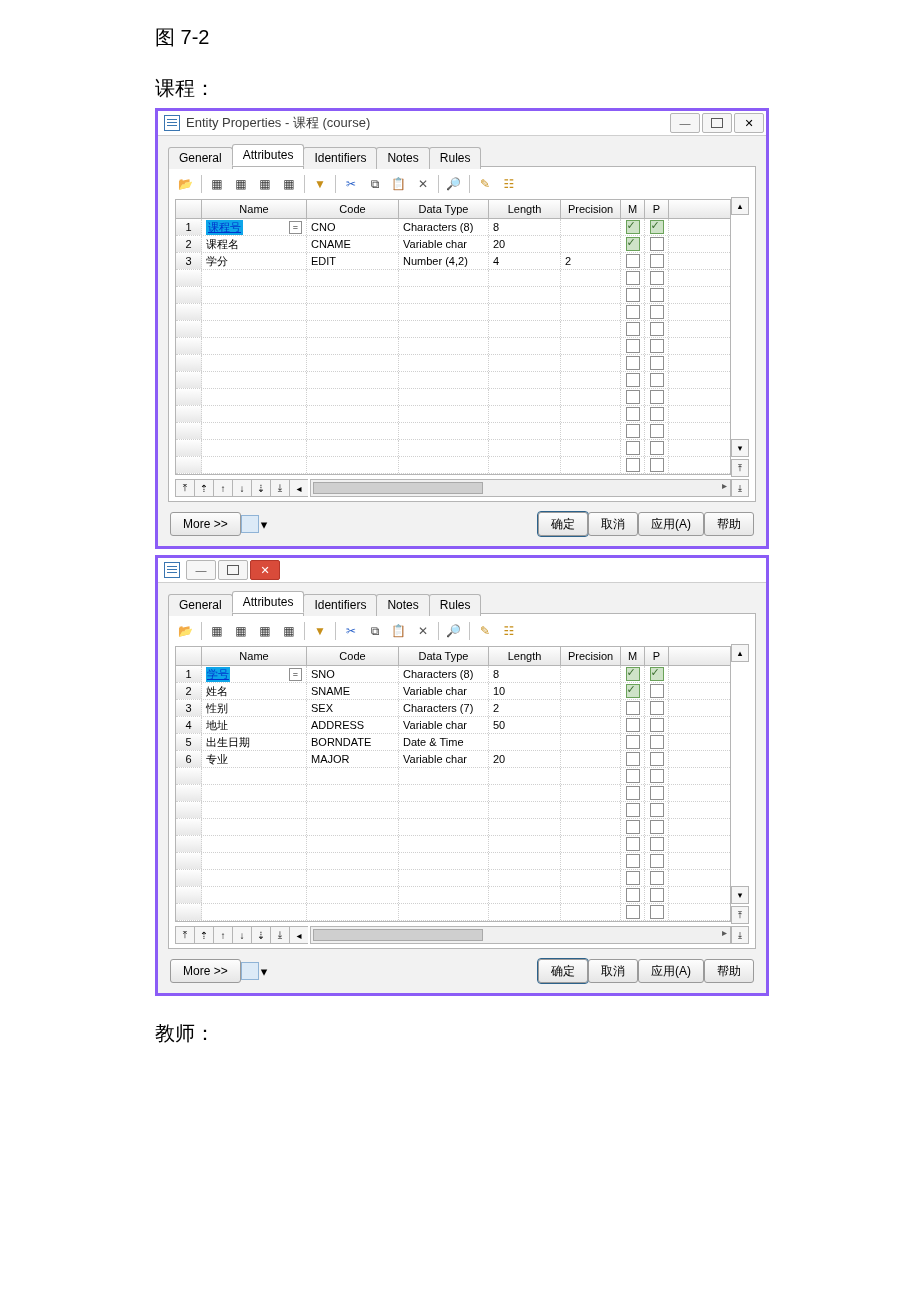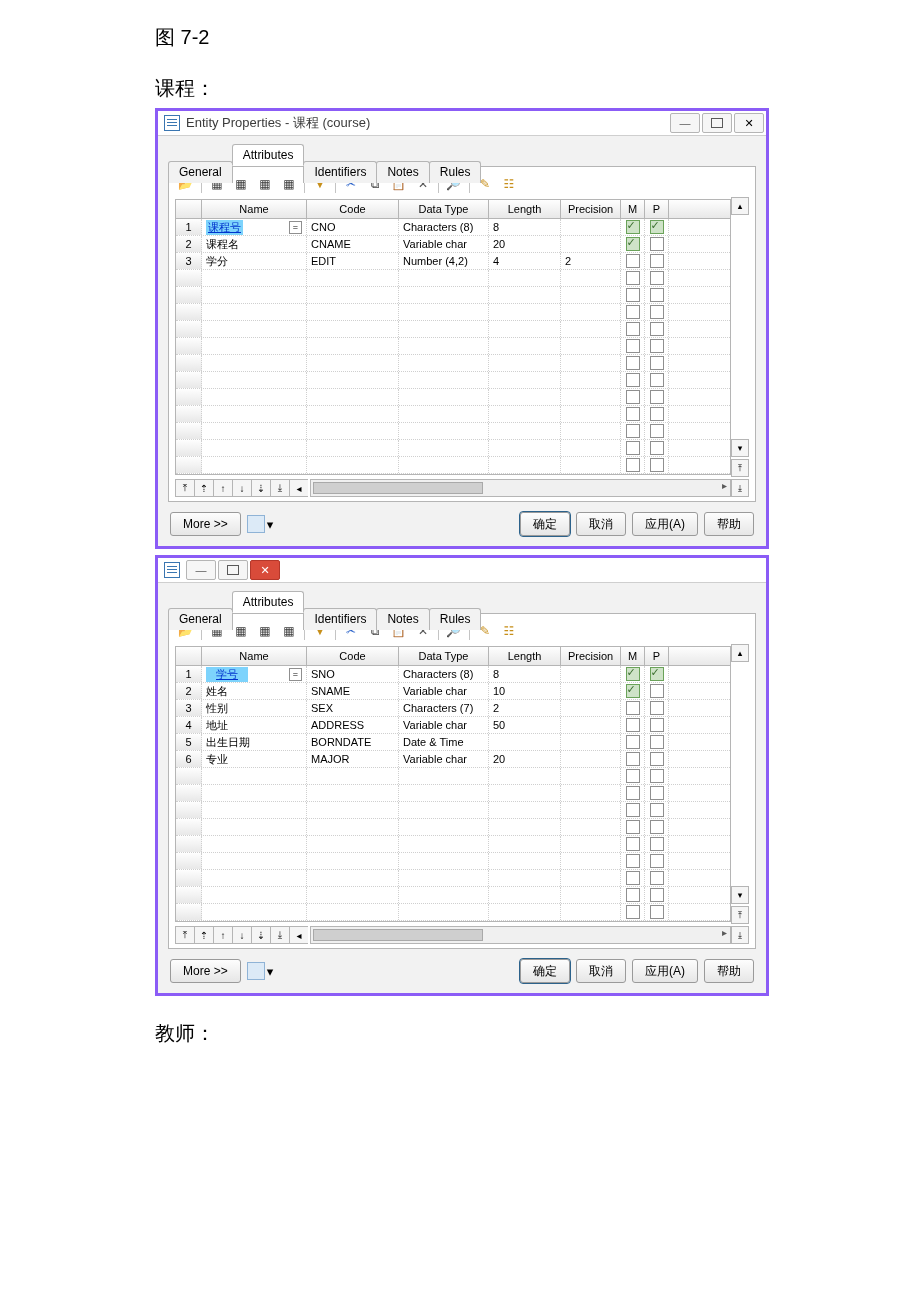--- a/index.html
+++ b/index.html
@@ -12,51 +12,51 @@
   .tb-icon{width:14px;height:14px;border:1px solid #3a76b1;background:#fff;display:inline-block;margin-right:6px;position:relative}
   .tb-icon::before{content:"";position:absolute;left:2px;right:2px;top:3px;height:1px;background:#3a76b1;box-shadow:0 3px 0 #3a76b1,0 6px 0 #3a76b1}
   .tb-title{flex:1;font-size:13px;color:#3b3b3b}
   .winbtns{display:flex;gap:2px}
   .winbtn{width:28px;height:18px;border:1px solid #b5b5b5;border-radius:2px;background:#f6f6f6;display:flex;align-items:center;justify-content:center;font-size:11px;color:#595959}
   .winbtn.close{color:#000}
   .winbtn.red{background:#d94b3a;border-color:#b4372a}
   .winbtn.red span{color:#fff}
   .winbtn.restore::before{content:"";width:10px;height:8px;border:1px solid #595959}
   .tabs{display:flex;margin:8px 0 0 10px;font-size:12px}
-  .tab{padding:3px 10px;border:1px solid #b5b5b5;border-bottom:none;background:#f2f2f2;margin-right:-1px;border-radius:3px 3px 0 0;position:relative;top:17px}
+  .tab{padding:3px 10px;border:1px solid #b5b5b5;border-bottom:none;background:#f2f2f2;margin-right:-1px;border-radius:3px 3px 0 0;position:relative;top:3px}
   .tab.active{background:#fff;border-bottom:1px solid #fff;top:0;z-index:2}
   .tabbody{margin:0 10px;border:1px solid #b5b5b5;border-top:1px solid #b5b5b5;background:#fff;padding:6px 6px 4px 6px}
   .tbar{display:flex;align-items:center;height:22px;gap:2px}
   .tbtn{width:20px;height:20px;border:1px solid transparent;border-radius:2px;display:flex;align-items:center;justify-content:center;font-size:12px;color:#3b3b3b}
   .sep{width:1px;height:18px;background:#c4c4c4;margin:0 2px}
   .grid{margin-top:4px;border:1px solid #b5b5b5;font-size:11px}
   .gh{display:flex;background:linear-gradient(#fefefe,#e8e8e8);border-bottom:1px solid #b5b5b5;height:18px}
   .gh .cell{border-right:1px solid #b5b5b5;display:flex;align-items:center;justify-content:center;padding:0 2px;box-sizing:border-box}
   .gr{display:flex;height:16px;border-bottom:1px dotted #cfcfcf}
   .gr .cell{border-right:1px dotted #cfcfcf;display:flex;align-items:center;padding:0 4px;box-sizing:border-box;white-space:nowrap;overflow:hidden}
   .rownum{width:26px;background:linear-gradient(#fefefe,#e8e8e8);border-right:1px solid #b5b5b5;display:flex;align-items:center;justify-content:center}
   .c-name{width:105px}
   .c-code{width:92px}
   .c-dt{width:90px}
   .c-len{width:72px}
   .c-prec{width:60px}
   .c-m{width:24px;justify-content:center}
   .c-p{width:24px;justify-content:center}
-  .sel{background:#7dd3fc;color:#fff}
+  .sel{background:#0ea5e9;color:#fff}
   .pk a{color:#0033cc;text-decoration:underline}
   .chk{width:12px;height:12px;border:1px solid #8f8f8f;background:#fff;display:inline-block;position:relative}
   .chk.on{background:#cfe3c8;border-color:#6aa259}
   .chk.on::after{content:"✓";position:absolute;left:0;top:-2px;font-size:11px;color:#3b6e2f}
   .navstrip{display:flex;align-items:center;gap:0;margin-top:4px;height:18px}
   .navbtn{width:18px;height:16px;border:1px solid #b5b5b5;border-right:none;background:#f5f5f5;display:flex;align-items:center;justify-content:center;font-size:10px}
   .navbtn:last-of-type{border-right:1px solid #b5b5b5}
   .hscroll{flex:1;height:16px;border:1px solid #b5b5b5;background:#f0f0f0;margin-left:2px;position:relative}
   .hscroll::before{content:"";position:absolute;left:2px;top:2px;height:10px;width:40%;background:#cfcfcf;border:1px solid #a9a9a9}
   .hscroll::after{content:"▸";position:absolute;right:3px;top:0;font-size:10px;color:#595959}
-  .dlgbtns{display:flex;align-items:center;gap:6px;padding:10px 12px 10px 12px;justify-content:flex-start}
+  .dlgbtns{display:flex;align-items:center;gap:0;padding:10px 12px 10px 12px;justify-content:flex-start}
   .btn{height:22px;padding:0 12px;border:1px solid #9a9a9a;border-radius:3px;background:linear-gradient(#fdfdfd,#e6e6e6);font-size:12px;display:flex;align-items:center}
   .btn.def{outline:1px solid #2c628b}
   .spacer{flex:1}
   .dropbtn{display:flex;align-items:center;gap:2px}
   .dropbtn .ico{width:16px;height:16px;background:#dceaf7;border:1px solid #8fb3d6}
   .equals-chip{display:inline-block;padding:0 3px;border:1px solid #8f8f8f;background:#fff;font-size:9px;line-height:11px;margin-left:auto}
   .right-sc{display:flex;flex-direction:column;width:18px}
   .right-sc .arr{height:16px;border:1px solid #b5b5b5;background:#f5f5f5;display:flex;align-items:center;justify-content:center;font-size:9px;margin-top:2px}
 </style>
 </head>
@@ -427,21 +427,21 @@
               <div class="cell c-dt">Data Type</div>
               <div class="cell c-len">Length</div>
               <div class="cell c-prec">Precision</div>
               <div class="cell c-m">M</div>
               <div class="cell c-p">P</div>
             </div>
             <div id="gridrows-1">
                   <div class="gr">
       <div class="cell rownum">1</div>
       <div class="cell c-name" style="display:flex;align-items:center">
-                      <span class="sel pk" style="padding:0 10px"><a>学号</a></span>
+                      <span class="sel pk" style="padding:0 1px"><a>学号</a></span>
                       <span class="equals-chip">=</span>
                     </div>
       <div class="cell c-code">SNO</div>
       <div class="cell c-dt">Characters (8)</div>
       <div class="cell c-len">8</div>
       <div class="cell c-prec"></div>
       <div class="cell c-m">
                       <span class="chk on"></span>
                     </div>
       <div class="cell c-p">

